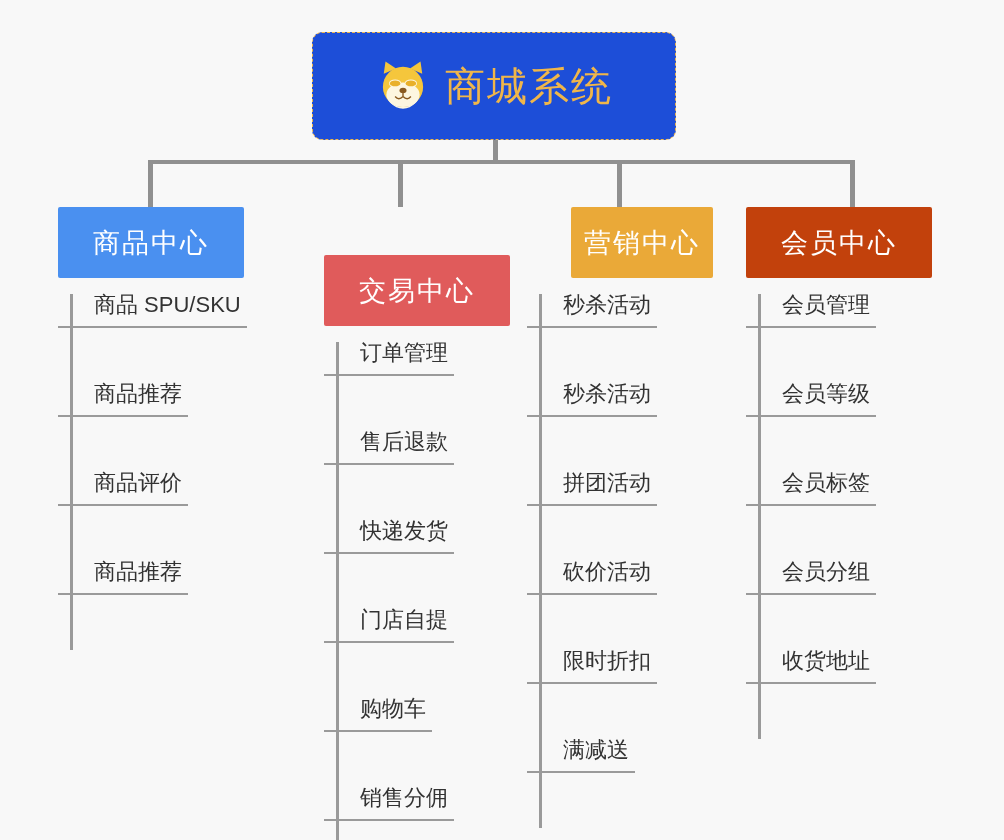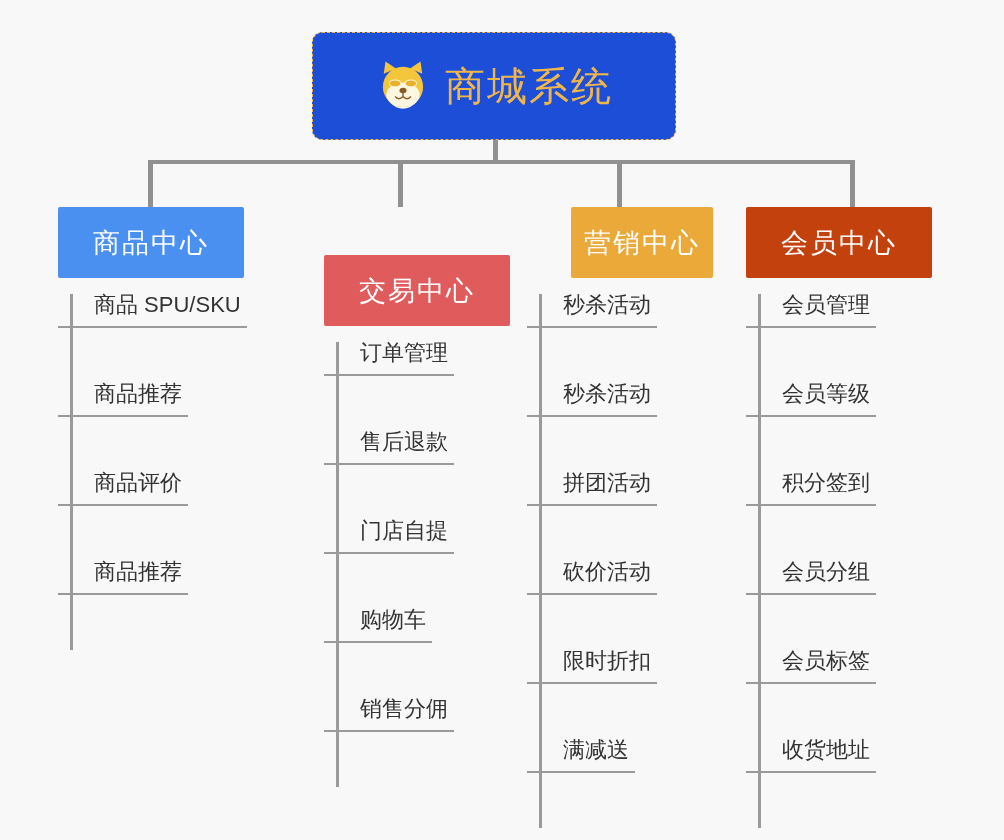--- a/index.html
+++ b/index.html
@@ -188,20 +188,23 @@
     <div class="col-header" style="background: rgb(224, 91, 91);">交易中心</div>
     <div class="col-items">
       <div class="col-spine"></div>
       <div class="col-item">
           <span class="item-label">订单管理</span>
         </div>
       <div class="col-item">
           <span class="item-label">售后退款</span>
         </div>
       <div class="col-item">
+          <span class="item-label">快递发货</span>
+        </div>
+      <div class="col-item">
           <span class="item-label">门店自提</span>
         </div>
       <div class="col-item">
           <span class="item-label">购物车</span>
         </div>
       <div class="col-item">
           <span class="item-label">销售分佣</span>
         </div>
     </div>
   </div>
@@ -235,27 +238,24 @@
     <div class="col-header" style="background: #c2410c;">会员中心</div>
     <div class="col-items">
       <div class="col-spine"></div>
       <div class="col-item">
           <span class="item-label">会员管理</span>
         </div>
       <div class="col-item">
           <span class="item-label">会员等级</span>
         </div>
       <div class="col-item">
-          <span class="item-label">积分签到</span>
+          <span class="item-label">会员标签</span>
         </div>
       <div class="col-item">
           <span class="item-label">会员分组</span>
         </div>
       <div class="col-item">
-          <span class="item-label">会员标签</span>
-        </div>
-      <div class="col-item">
           <span class="item-label">收货地址</span>
         </div>
     </div>
   </div>
 
 </div>
 
 </body></html>

